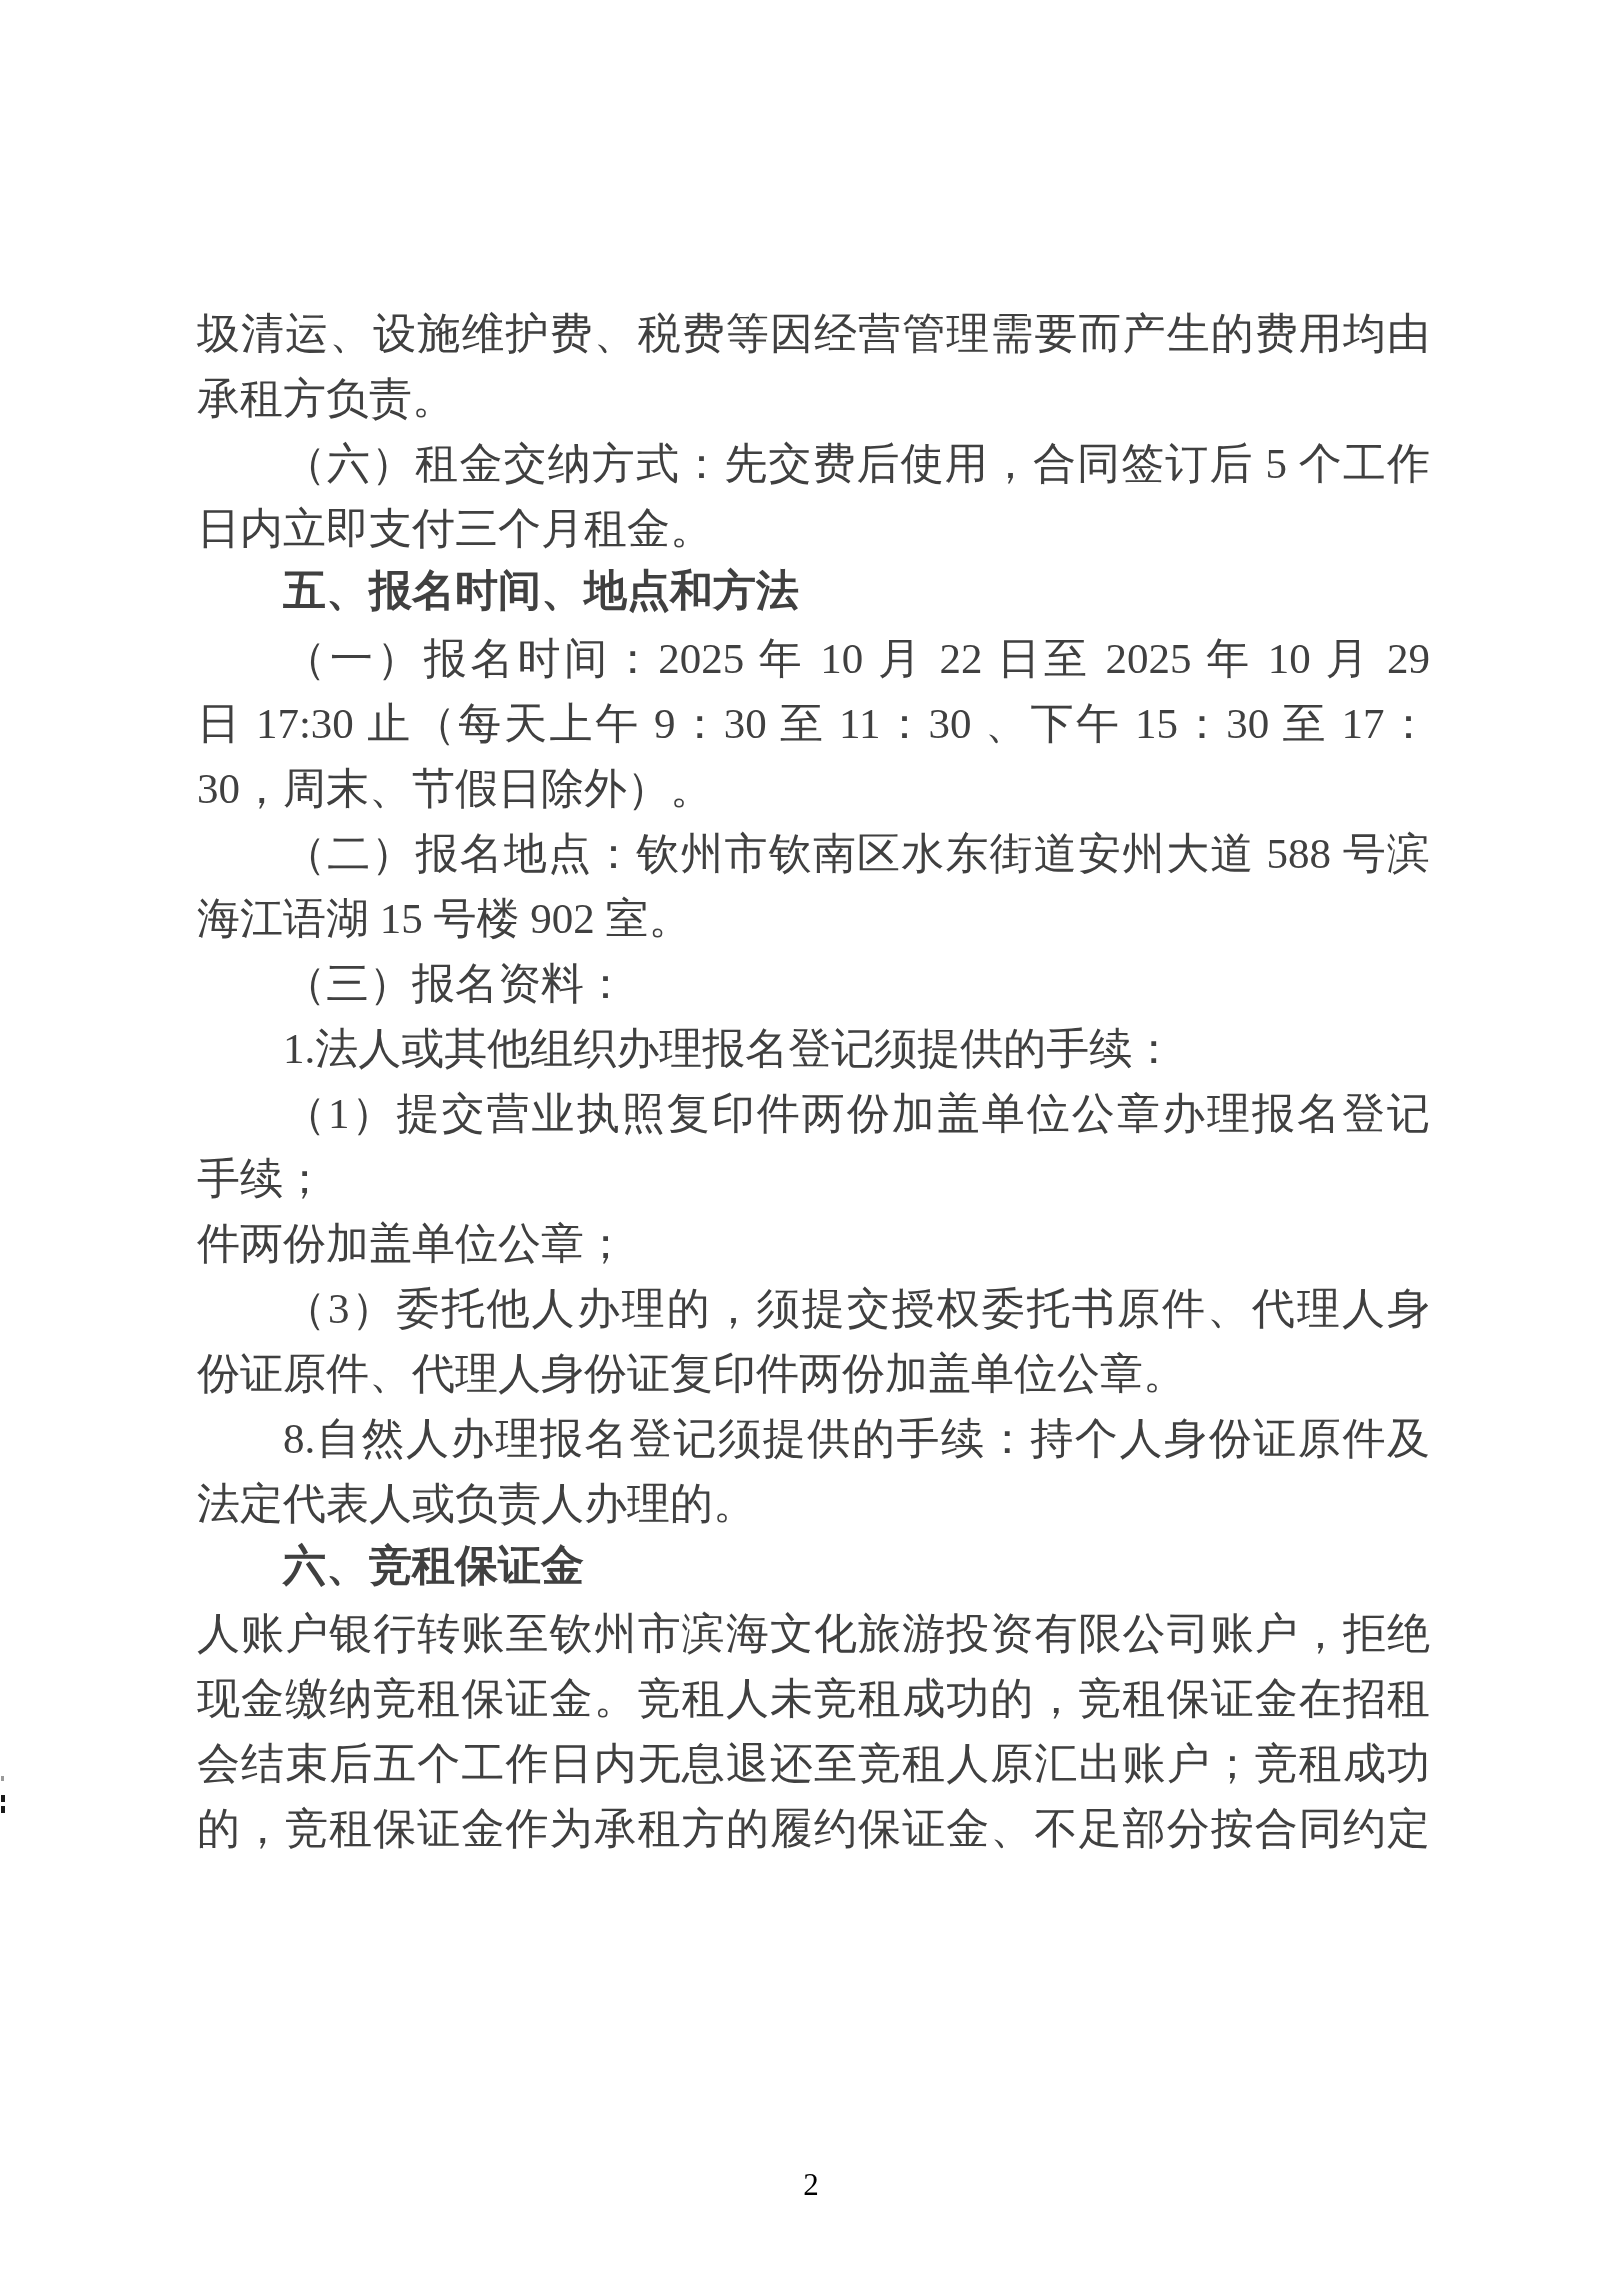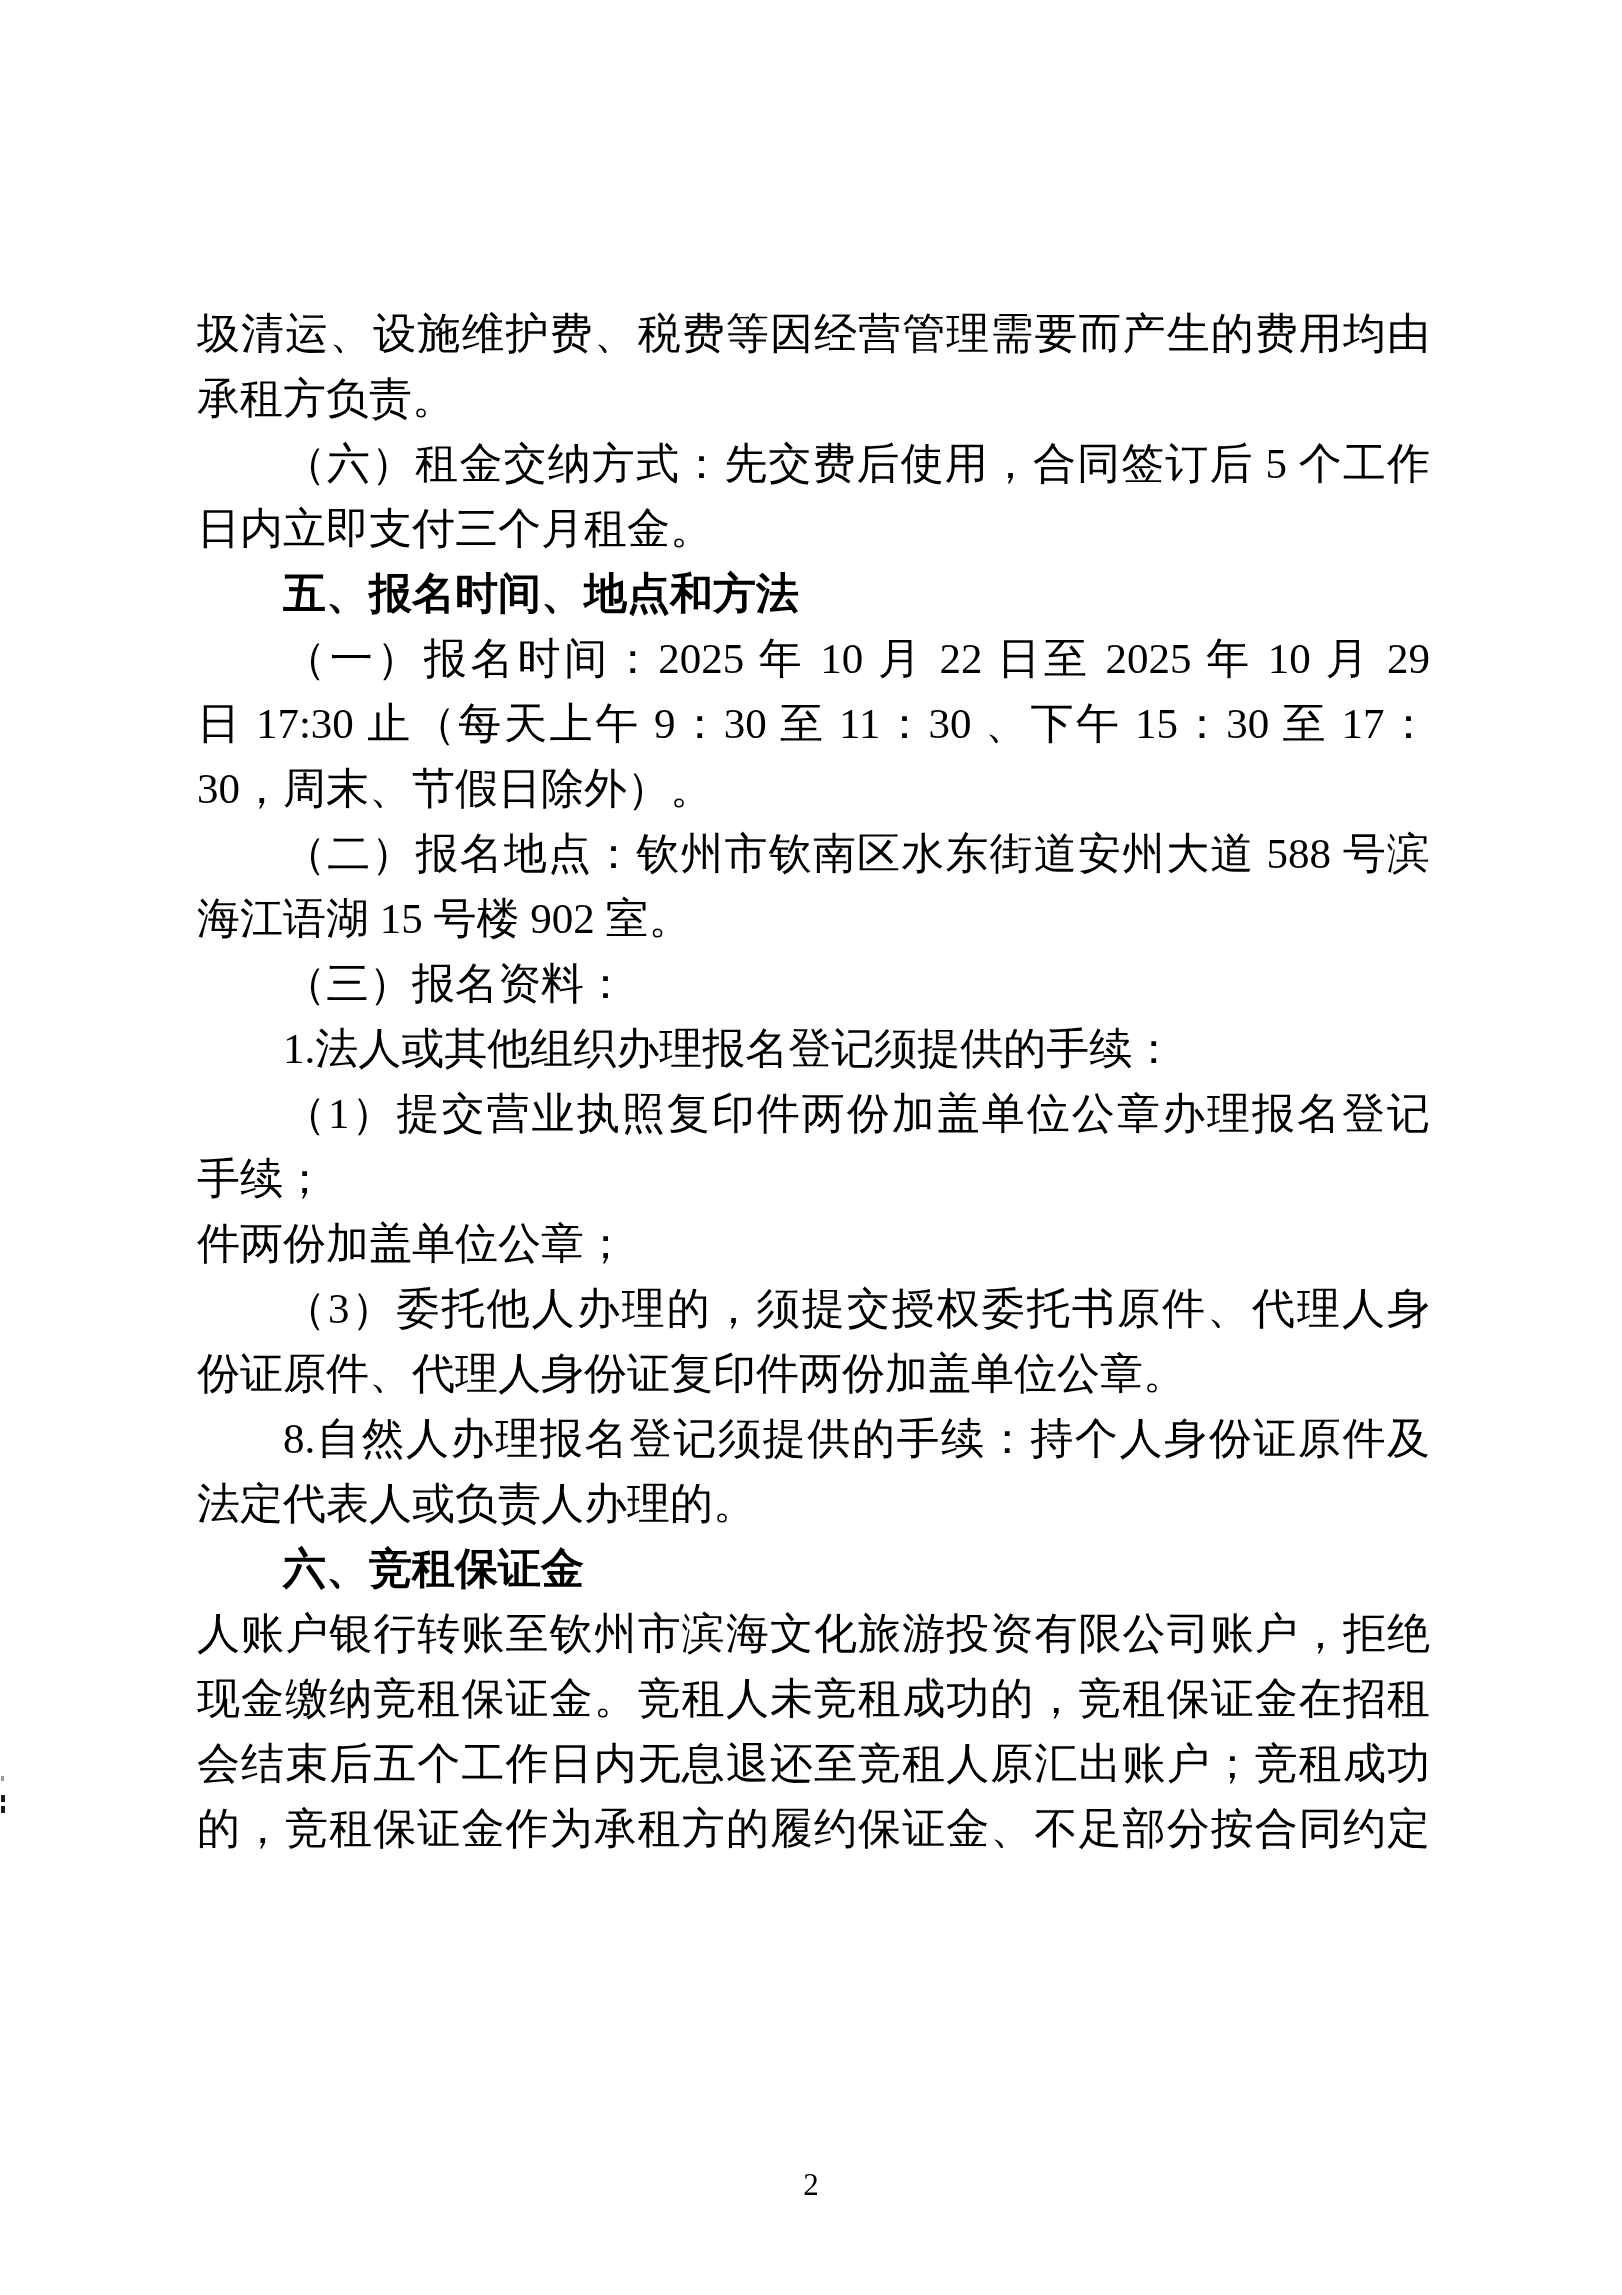--- a/index.html
+++ b/index.html
@@ -16,42 +16,42 @@
     color: #000000;
   }
   .doc {
     position: absolute;
     left: 197px;
     top: 301px;
     width: 1233px;
     font-family: "Liberation Serif", "DejaVu Serif", serif;
     font-size: 43px;
     line-height: 65px;
-    color: #000000;
+    color: #404040;
     font-weight: 500;
   }
   .ln {
     height: 65px;
     white-space: pre;
     overflow: visible;
   }
   
   .jf {
     text-align: justify;
     text-align-last: justify;
     text-justify: inter-character;
     white-space: normal;
   }
   
   .ind {
     text-indent: 2em;
   }
   
   .hd {
-    font-family: Liberation Serif, serif;
+    font-family: Liberation Mono, monospace;
     font-weight: 700;
   }
   .footer {
     position: absolute;
     left: 0;
     top: 2168px;
     width: 100%;
     text-align: center;
     font-family: "Liberation Serif", "DejaVu Serif", serif;
     font-size: 31px;

